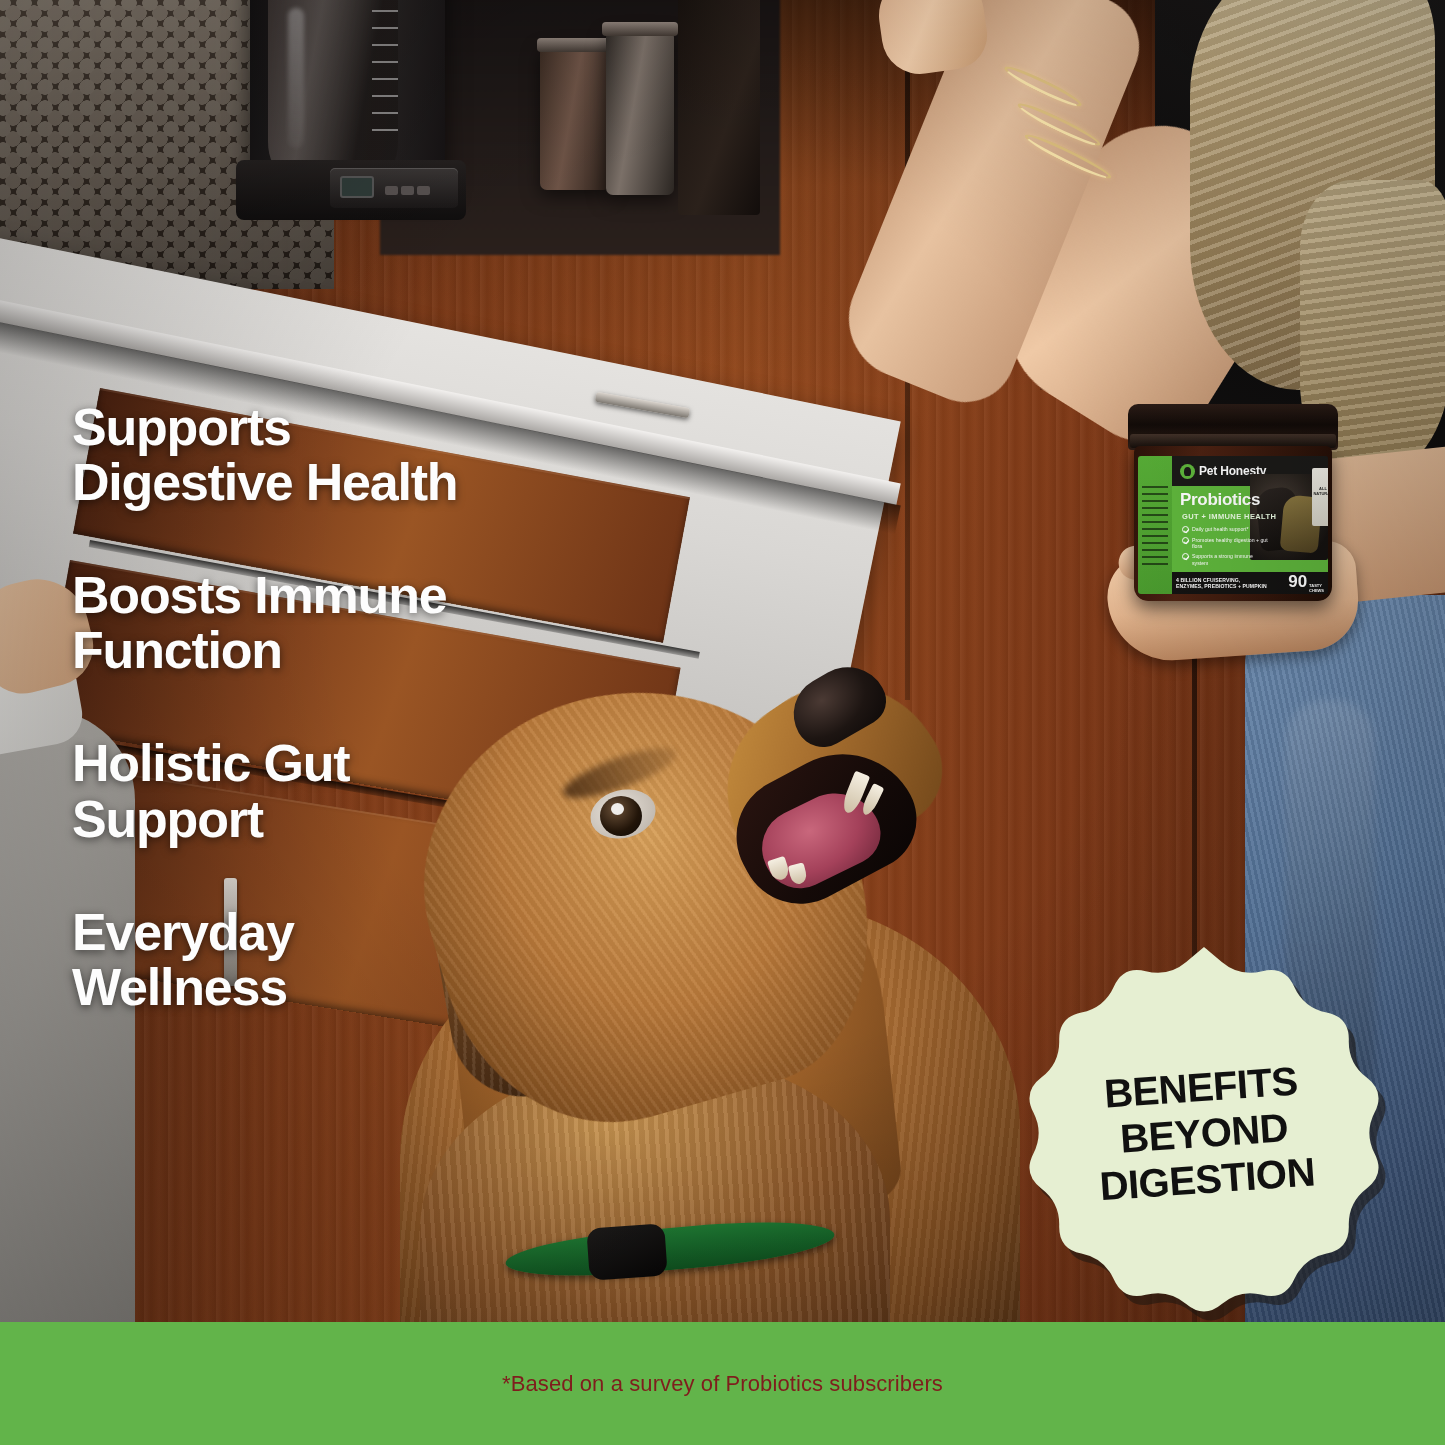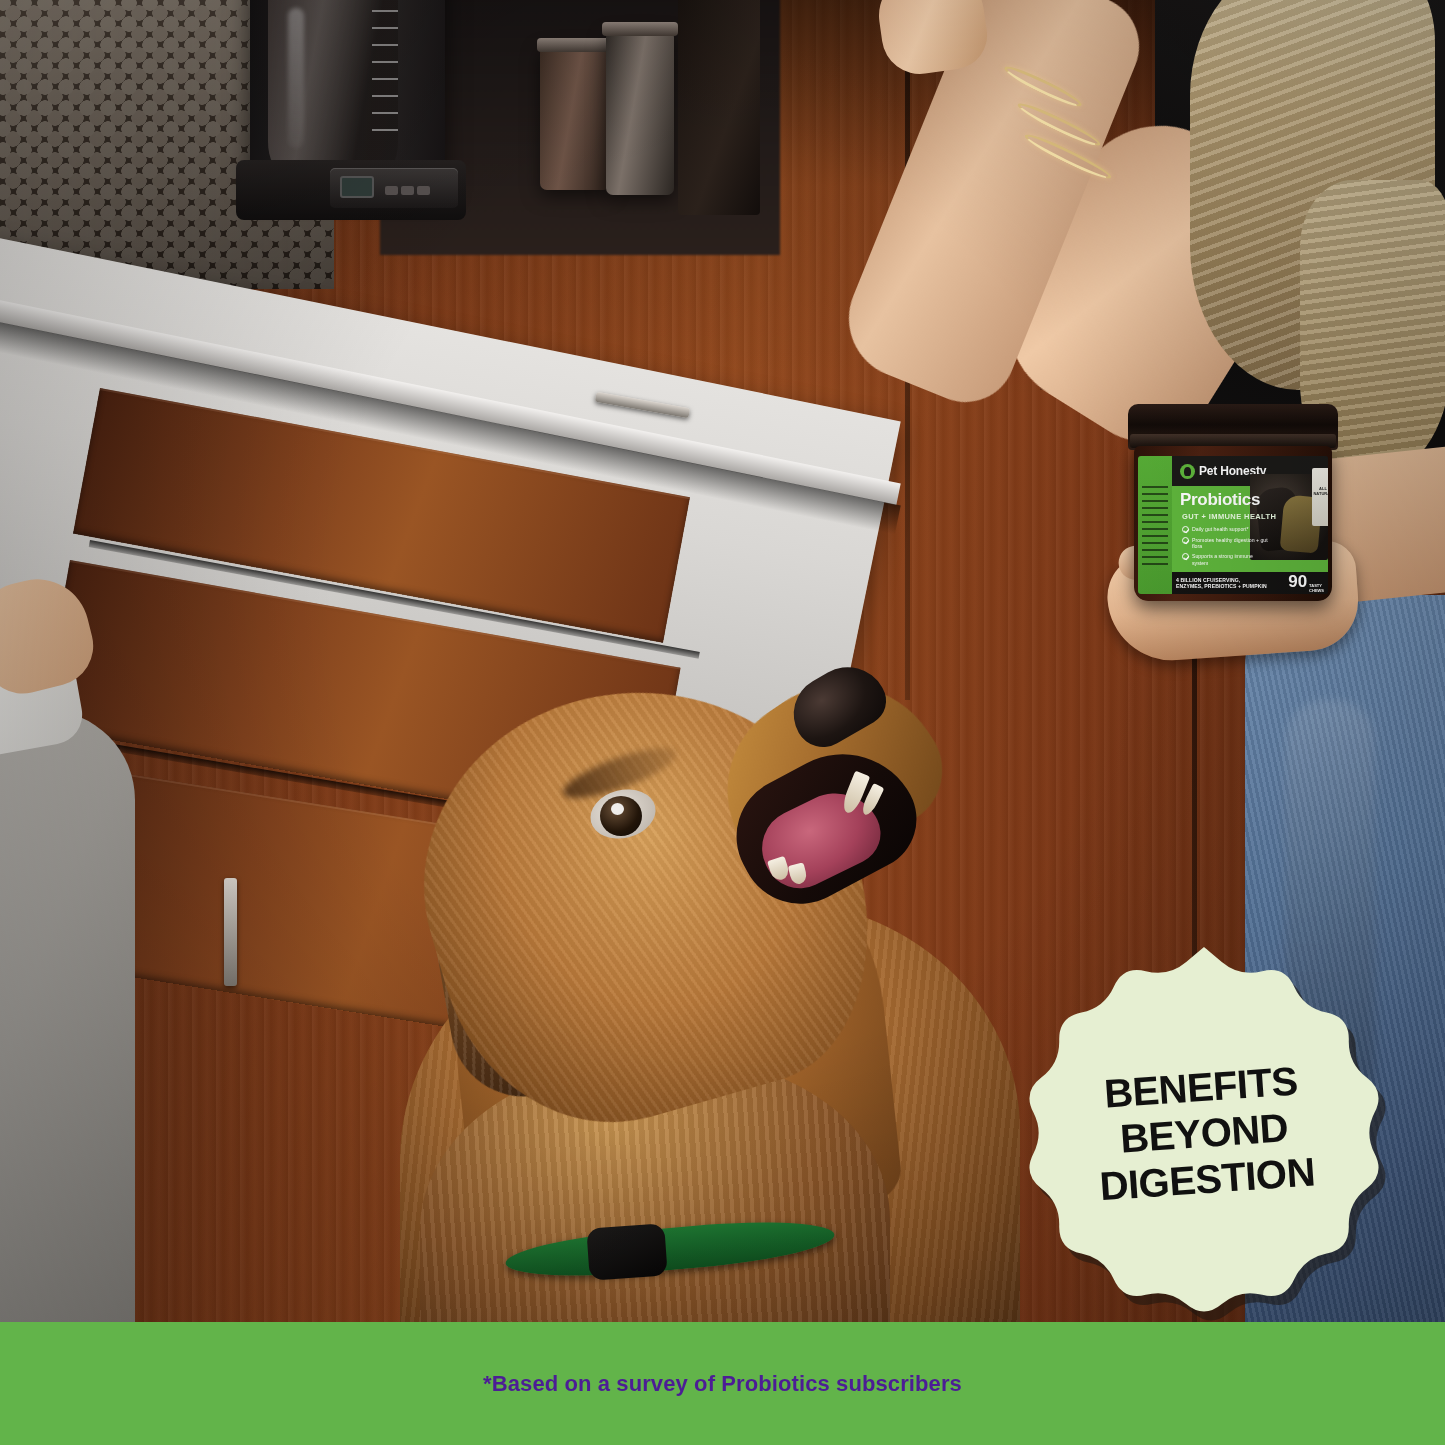--- a/index.html
+++ b/index.html
@@ -565,21 +565,21 @@
     letter-spacing: -.5px; line-height: 1.05; white-space: nowrap;
   }
 
   
   .footer {
     position: absolute; left: 0; bottom: 0; width: 1445px; height: 123px;
     background: #62b44a;
     display: flex; align-items: center; justify-content: center;
   }
   .footer-note {
-    color: #4c1d95; font-size: 22px; font-weight: 700; letter-spacing: .1px;
+    color: #7f1d1d; font-size: 22px; font-weight: 400; letter-spacing: .1px;
   }
 
   
   .grade {
     position: absolute; inset: 0;
     background:
       radial-gradient(ellipse at 50% 42%, rgba(0,0,0,0) 38%, rgba(0,0,0,.30) 100%);
     pointer-events: none;
   }
 </style>
@@ -722,20 +722,26 @@
             </span>
           </div>
         </div>
       </div>
     </div>
 
     <div class="grade"></div>
   </div>
 
 
+  <div class="benefits">
+    <div class="benefit">Supports<br>Digestive Health</div>
+    <div class="benefit">Boosts Immune<br>Function</div>
+    <div class="benefit">Holistic Gut<br>Support</div>
+    <div class="benefit">Everyday<br>Wellness</div>
+  </div>
 
   <div class="badge-wrap">
     <svg class="badge-svg" viewBox="0 0 400 385">
       <g transform="translate(200,193)">
         <path id="burst" d="M0.0,-186.0 Q0.0,-186.0 17.8,-171.0 Q35.6,-156.0 58.2,-161.8 Q80.7,-167.6 90.2,-146.3 Q99.8,-125.1 122.6,-120.5 Q145.4,-116.0 144.8,-92.7 Q144.2,-69.4 162.7,-55.4 Q181.3,-41.4 170.7,-20.7 Q160.0,0.0 170.7,20.7 Q181.3,41.4 162.7,55.4 Q144.2,69.4 144.8,92.7 Q145.4,116.0 122.6,120.5 Q99.8,125.1 90.2,146.3 Q80.7,167.6 58.2,161.8 Q35.6,156.0 17.8,171.0 Q0.0,186.0 -17.8,171.0 Q-35.6,156.0 -58.2,161.8 Q-80.7,167.6 -90.2,146.3 Q-99.8,125.1 -122.6,120.5 Q-145.4,116.0 -144.8,92.7 Q-144.2,69.4 -162.7,55.4 Q-181.3,41.4 -170.7,20.7 Q-160.0,0.0 -170.7,-20.7 Q-181.3,-41.4 -162.7,-55.4 Q-144.2,-69.4 -144.8,-92.7 Q-145.4,-116.0 -122.6,-120.5 Q-99.8,-125.1 -90.2,-146.3 Q-80.7,-167.6 -58.2,-161.8 Q-35.6,-156.0 -17.8,-171.0 Z" fill="#1b1510" opacity=".55" transform="translate(7,9)"></path>
         <path id="burst2" d="M0.0,-186.0 Q0.0,-186.0 17.8,-171.0 Q35.6,-156.0 58.2,-161.8 Q80.7,-167.6 90.2,-146.3 Q99.8,-125.1 122.6,-120.5 Q145.4,-116.0 144.8,-92.7 Q144.2,-69.4 162.7,-55.4 Q181.3,-41.4 170.7,-20.7 Q160.0,0.0 170.7,20.7 Q181.3,41.4 162.7,55.4 Q144.2,69.4 144.8,92.7 Q145.4,116.0 122.6,120.5 Q99.8,125.1 90.2,146.3 Q80.7,167.6 58.2,161.8 Q35.6,156.0 17.8,171.0 Q0.0,186.0 -17.8,171.0 Q-35.6,156.0 -58.2,161.8 Q-80.7,167.6 -90.2,146.3 Q-99.8,125.1 -122.6,120.5 Q-145.4,116.0 -144.8,92.7 Q-144.2,69.4 -162.7,55.4 Q-181.3,41.4 -170.7,20.7 Q-160.0,0.0 -170.7,-20.7 Q-181.3,-41.4 -162.7,-55.4 Q-144.2,-69.4 -144.8,-92.7 Q-145.4,-116.0 -122.6,-120.5 Q-99.8,-125.1 -90.2,-146.3 Q-80.7,-167.6 -58.2,-161.8 Q-35.6,-156.0 -17.8,-171.0 Z" fill="#e6efd2"></path>
       </g>
     </svg>
     <div class="badge-text">
       <div class="badge-line">BENEFITS</div>

